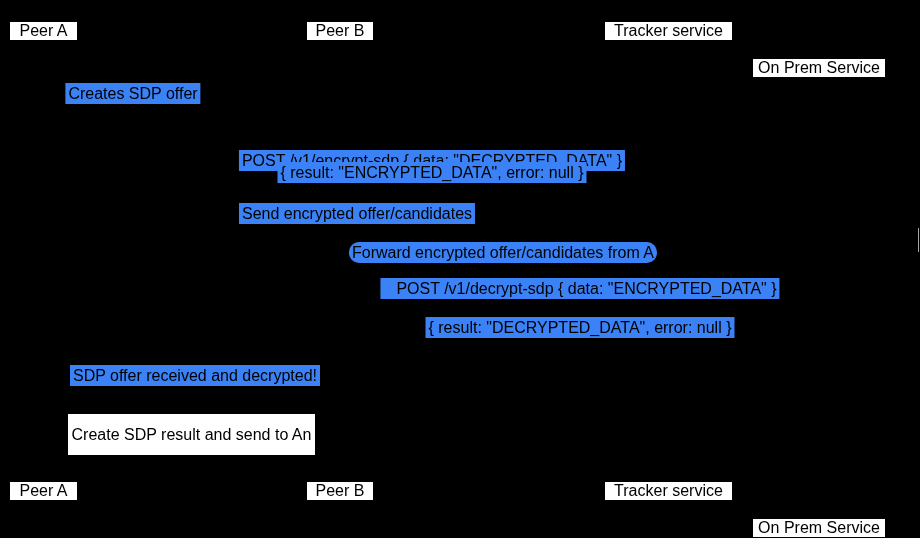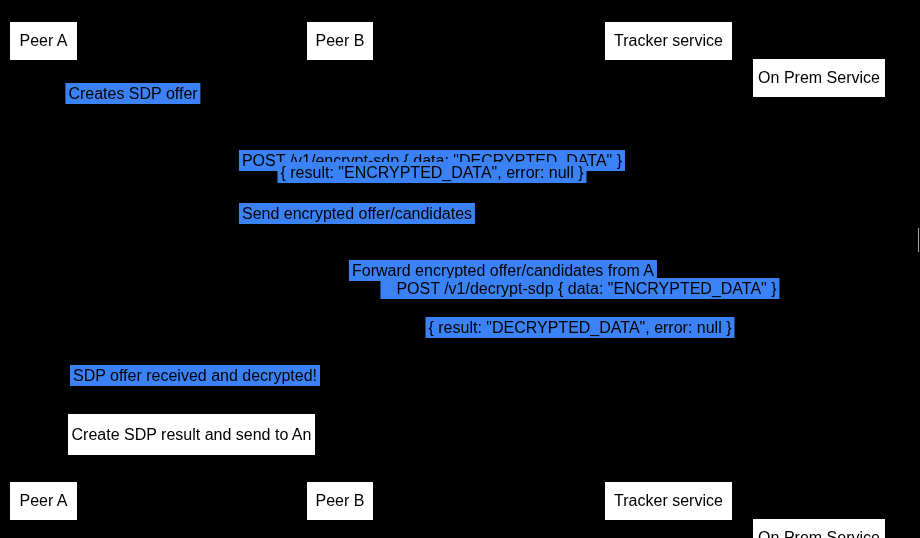--- a/index.html
+++ b/index.html
@@ -11,21 +11,21 @@
     position: relative;
     width: 920px;
     height: 538px;
     background: #000000;
     overflow: hidden;
     font-family: "Liberation Sans", "DejaVu Sans", sans-serif;
     -webkit-font-smoothing: antialiased;
   }
   .actor-box {
     position: absolute;
-    height: 38px;
+    height: 18px;
     background: #ffffff;
     color: #000000;
     display: flex;
     align-items: center;
     justify-content: center;
     font-size: 16px;
     white-space: nowrap;
     box-sizing: border-box;
   }
   .msg-label {
@@ -67,21 +67,21 @@
   .col-peer-b   { left: 307px; width: 66px;  }
   .col-tracker  { left: 605px; width: 127px; }
   .col-on-prem  { left: 753px; width: 132px; margin-top: 37px; }
   .row-top      { top: 22px;  }
   .row-bottom   { top: 482px; }
   
   .m-creates        { left: 133px; top: 83px;  }
   .m-post-encrypt   { left: 432px; top: 112px; margin-top: 38px; }
   .m-result-enc     { left: 432px; top: 162px; }
   .m-send-enc       { left: 357px; top: 203px; }
-  .m-forward        { left: 503px; top: 260px; }
+  .m-forward        { left: 503px; top: 242px; border-radius: 10px; }
   .m-post-decrypt   { left: 580px; top: 278px; padding-left: 16px; }
   .m-result-dec     { left: 580px; top: 317px; }
   .m-received       { left: 195px; top: 365px; }
 </style>
 </head>
 <body>
 
 <div class="stage">
 
   <div class="actor-box col-peer-a row-top">Peer A</div>

